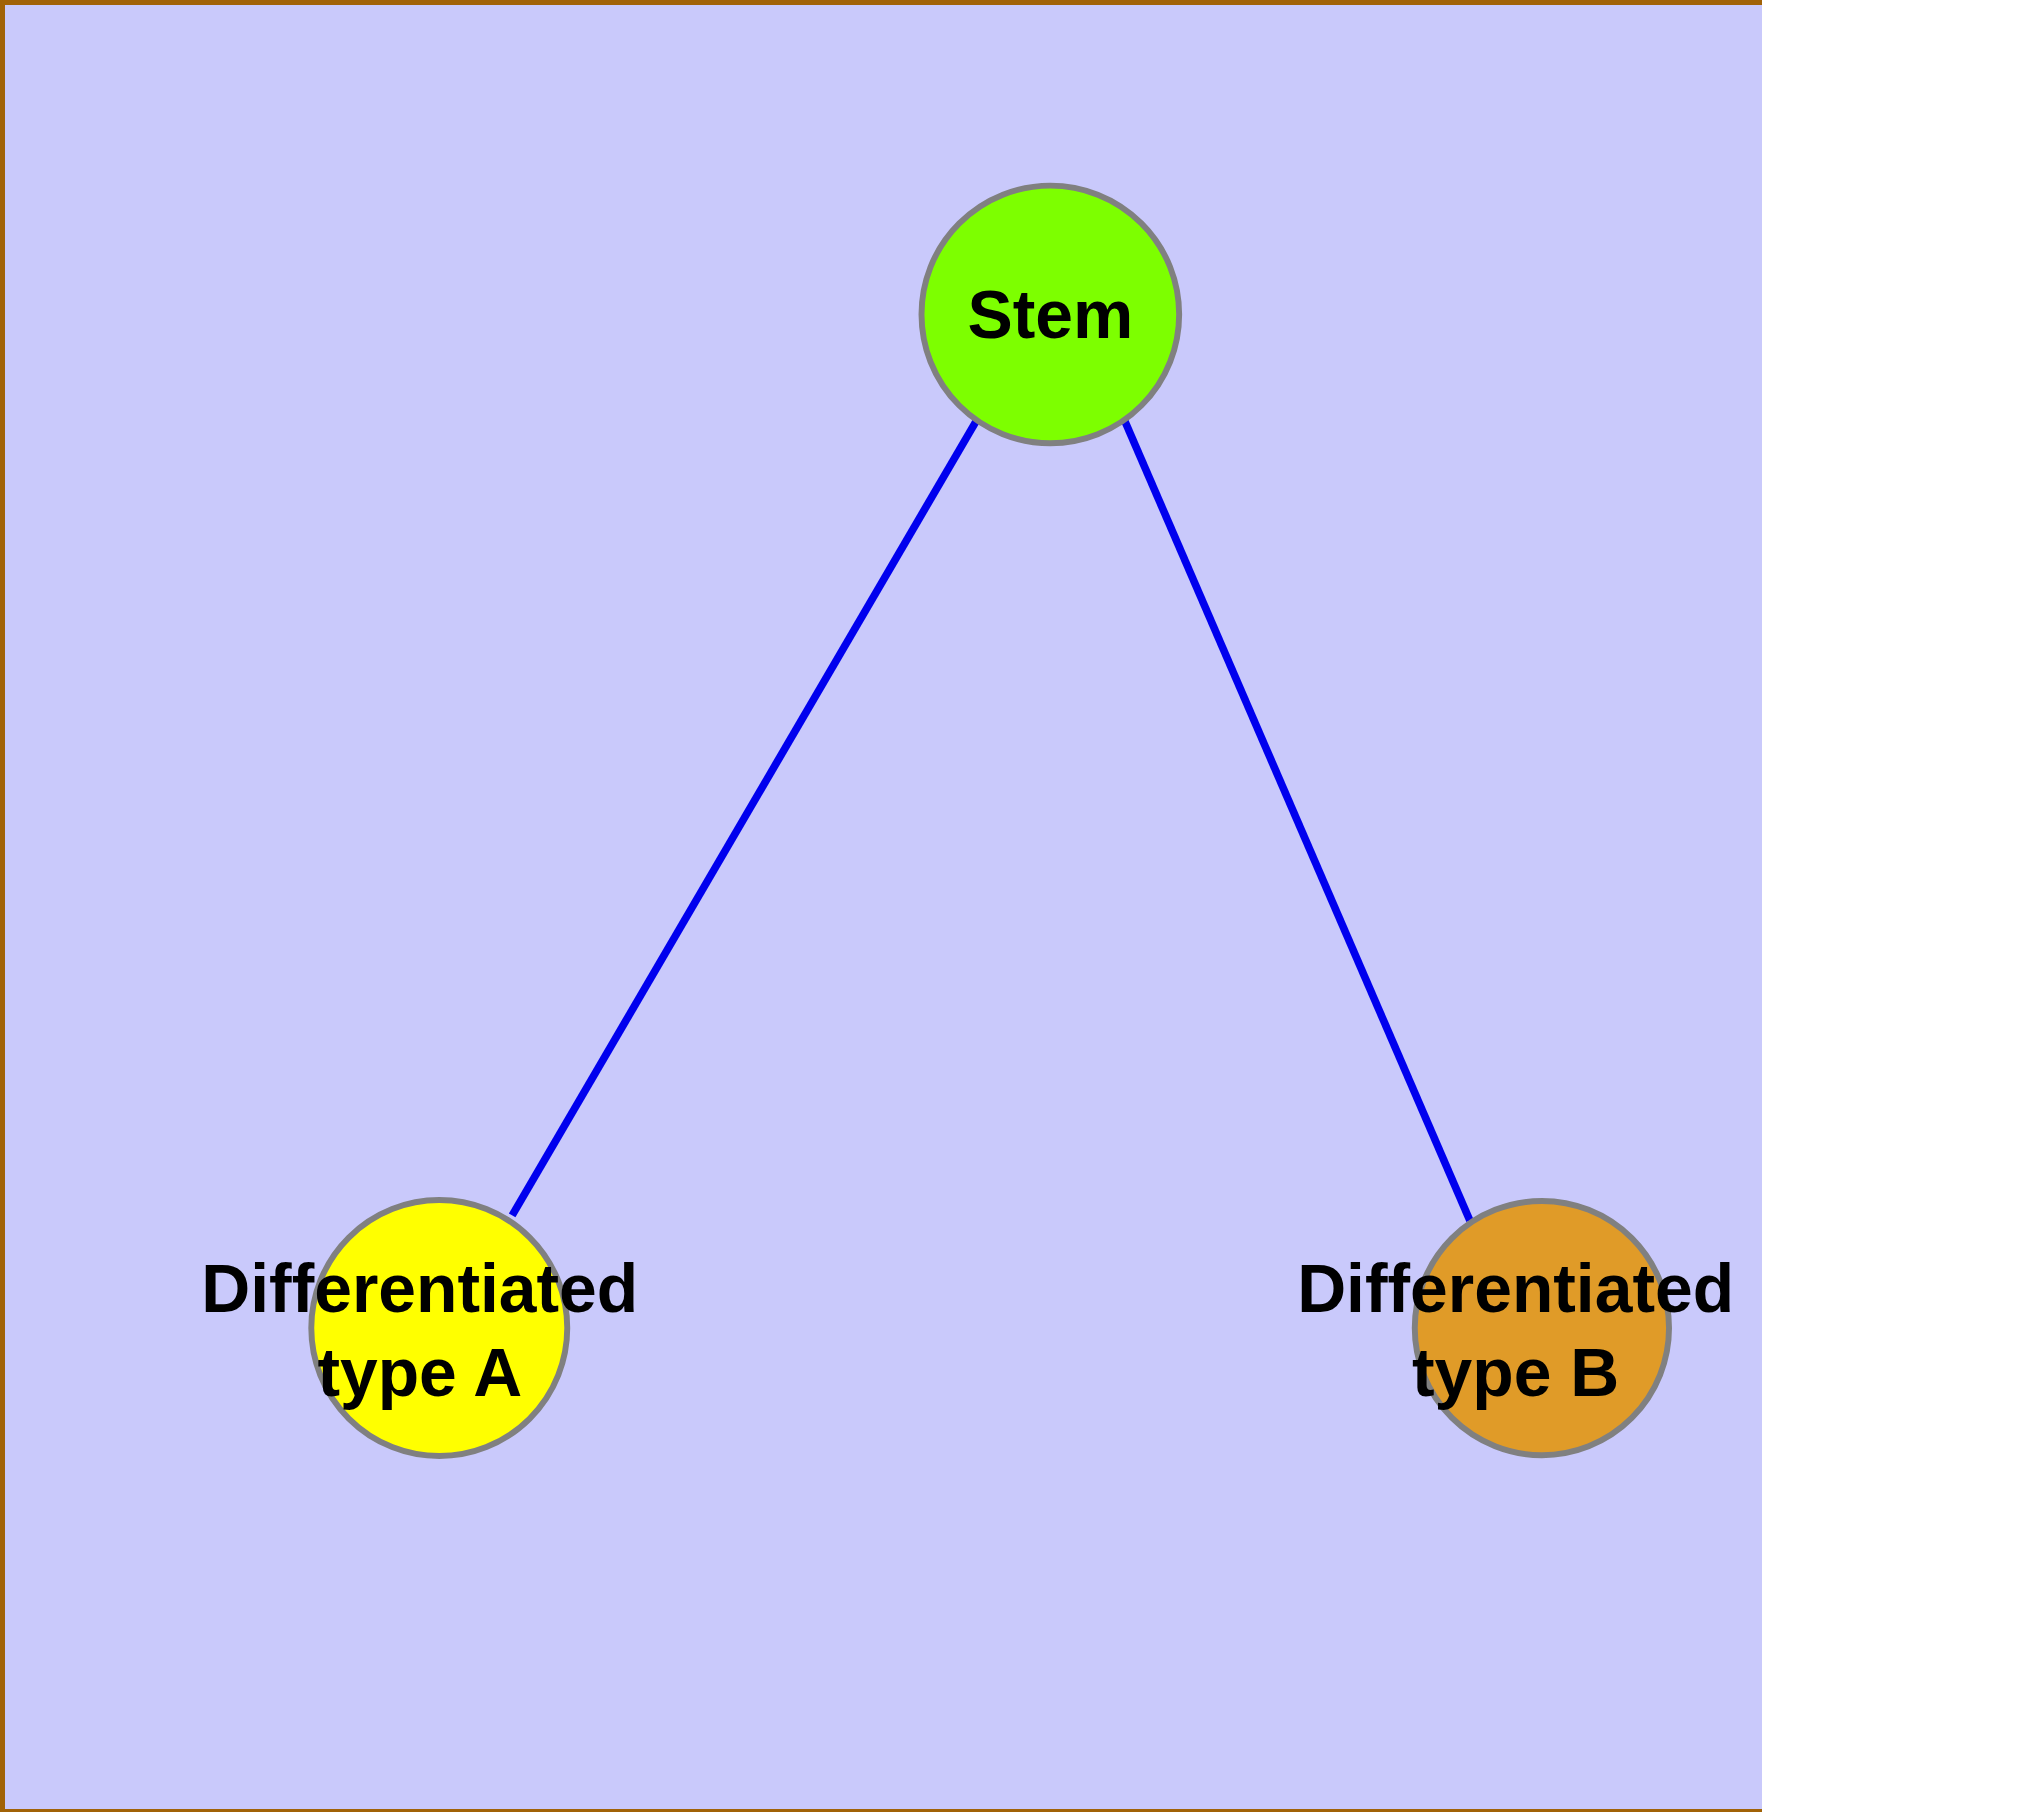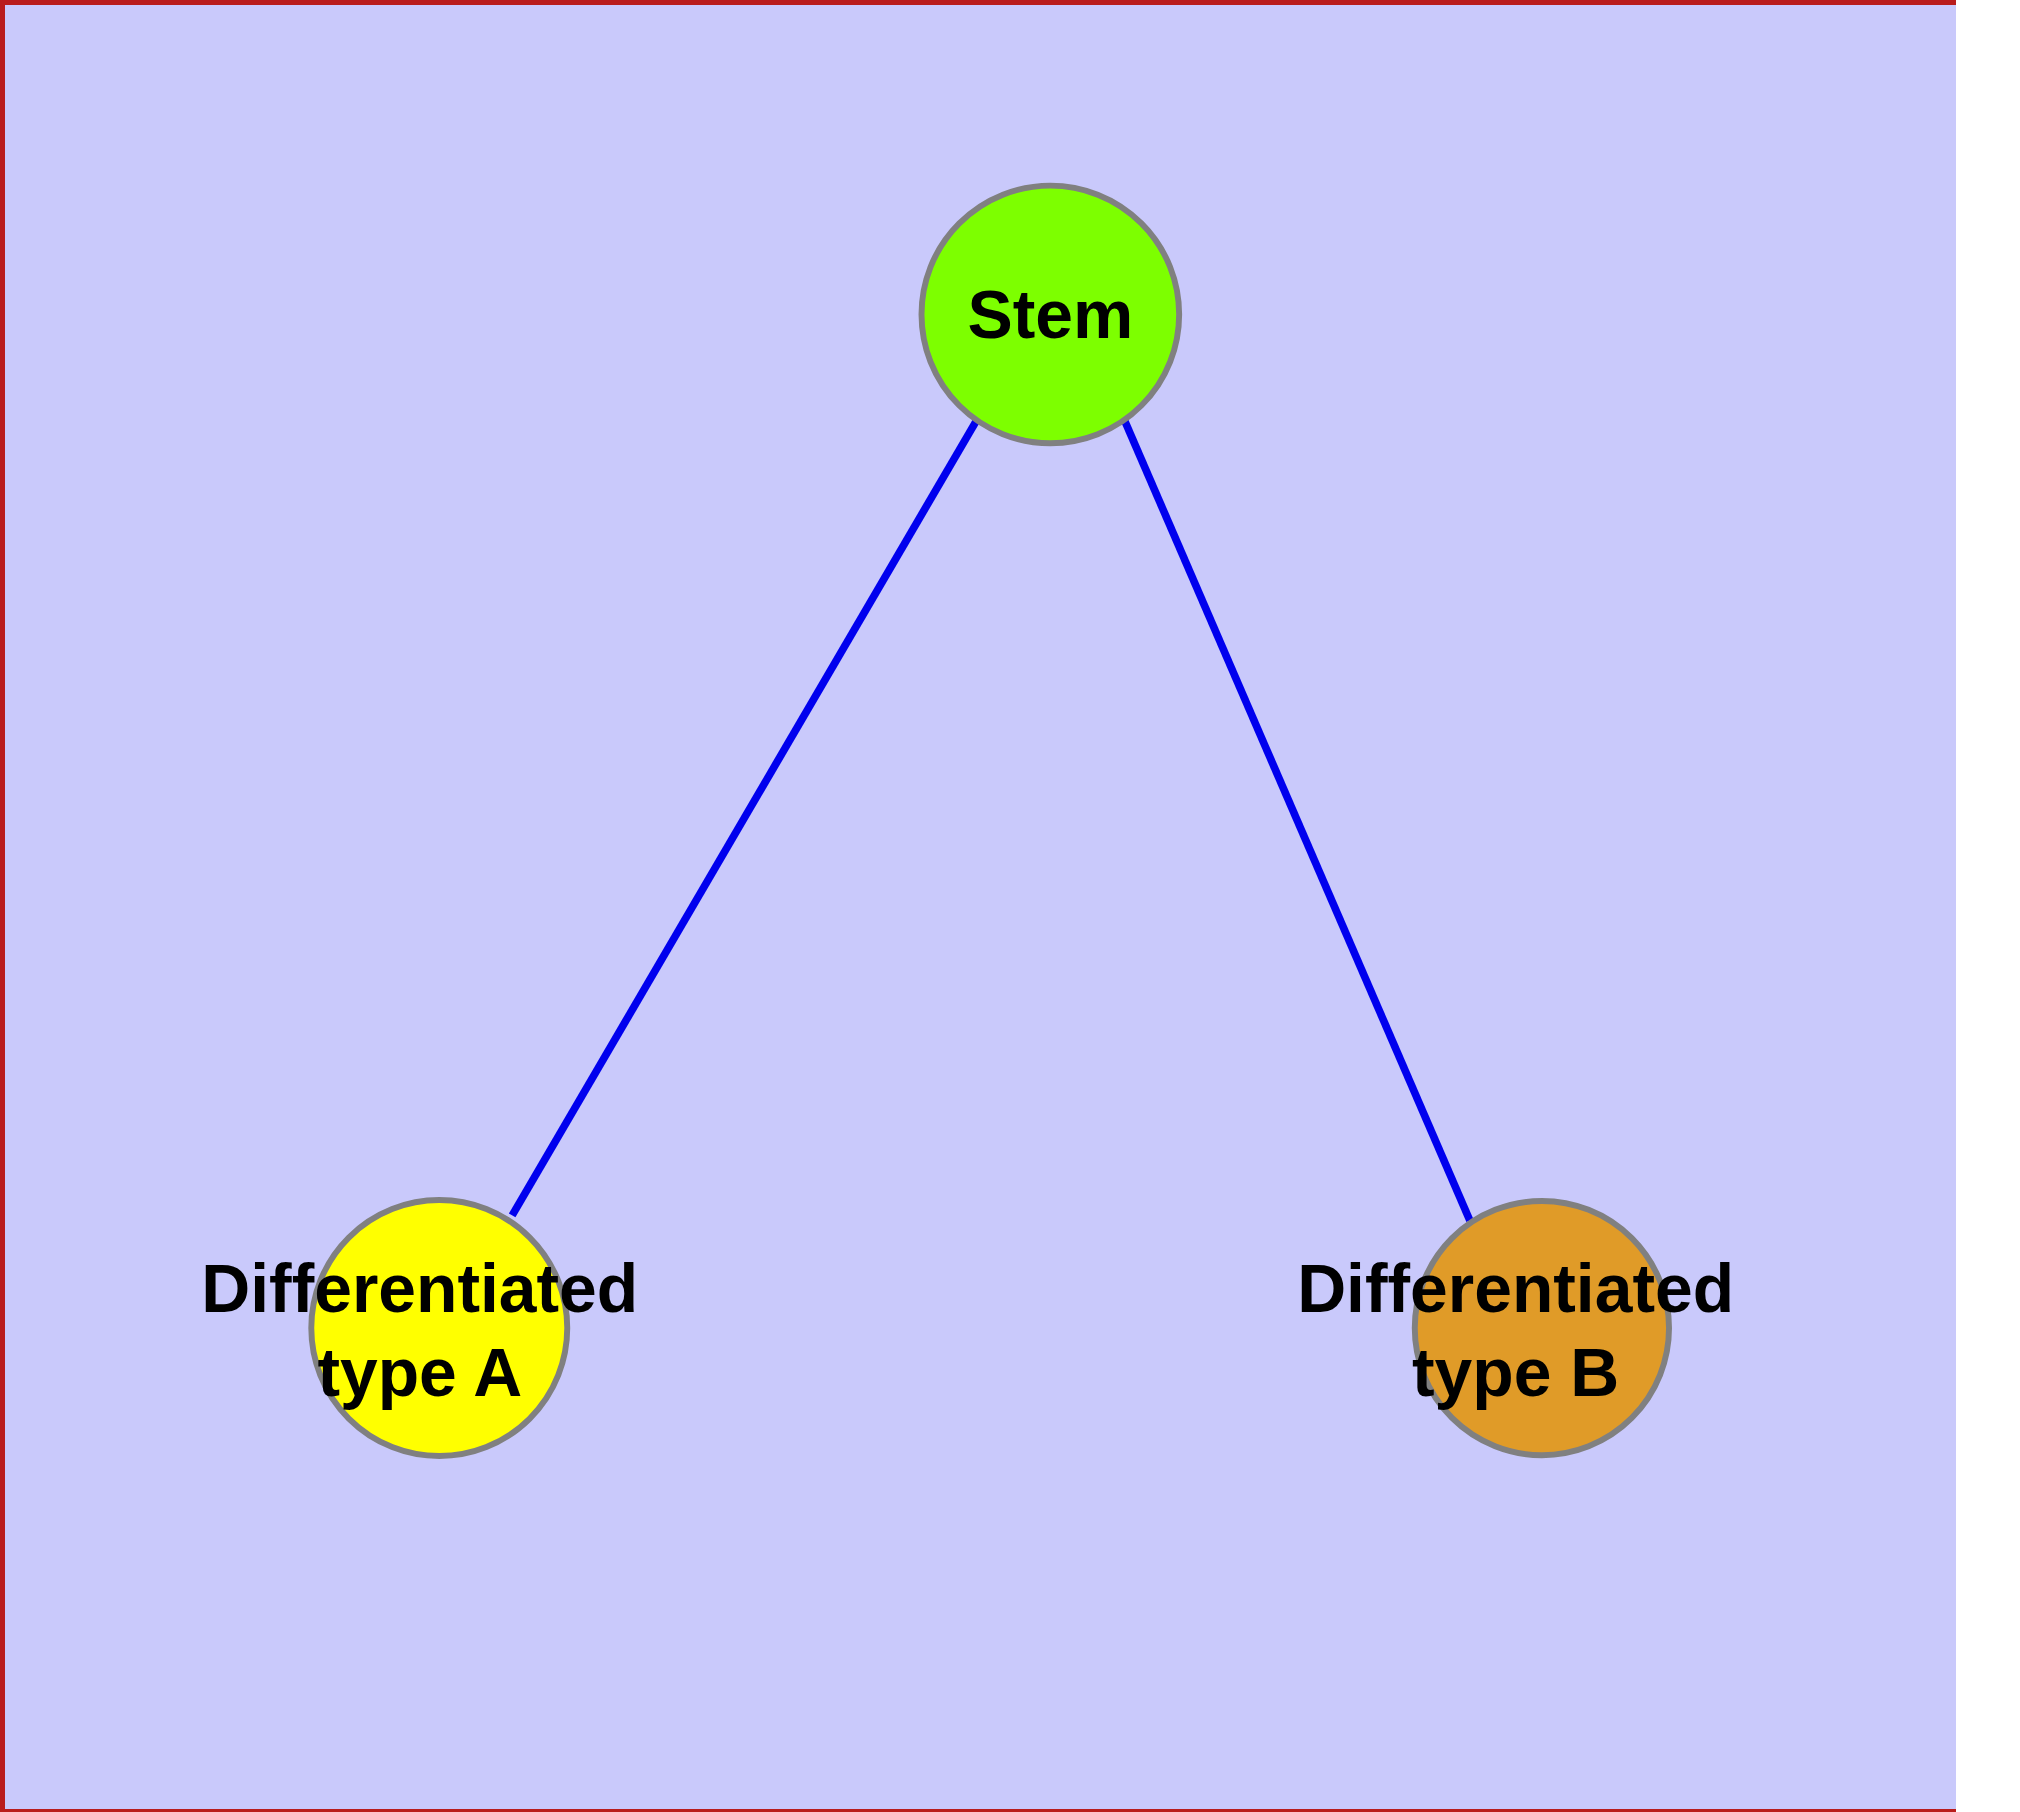--- a/index.html
+++ b/index.html
@@ -3,23 +3,23 @@
 <meta charset="utf-8">
 <title>Cell Differentiation Graph</title>
 <style>
   html, body {
     margin: 0;
     padding: 0;
     background: #ffffff;
   }
   #canvas {
     position: relative;
-    width: 1956px;
+    width: 1762px;
     height: 1812px;
-    background: #b91c1c;
+    background: #a16207;
     overflow: hidden;
     font-family: "Liberation Sans", sans-serif;
   }
   #plot-area {
     position: absolute;
     left: 5.1px;
     top: 5.1px;
     width: 2012px;
     height: 1804px;
     background: #c9c9fb;

